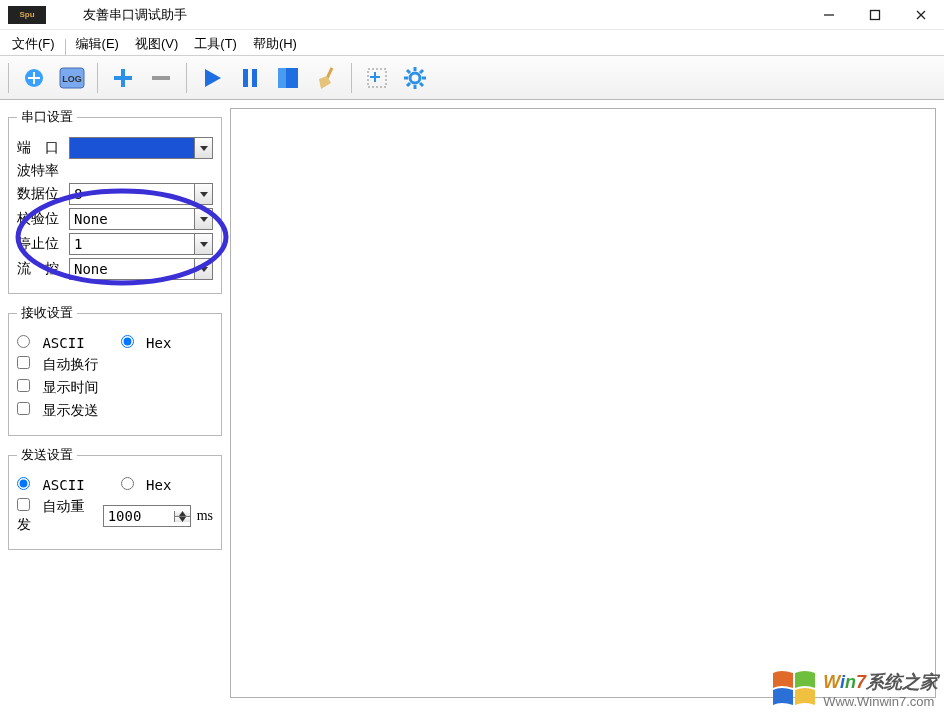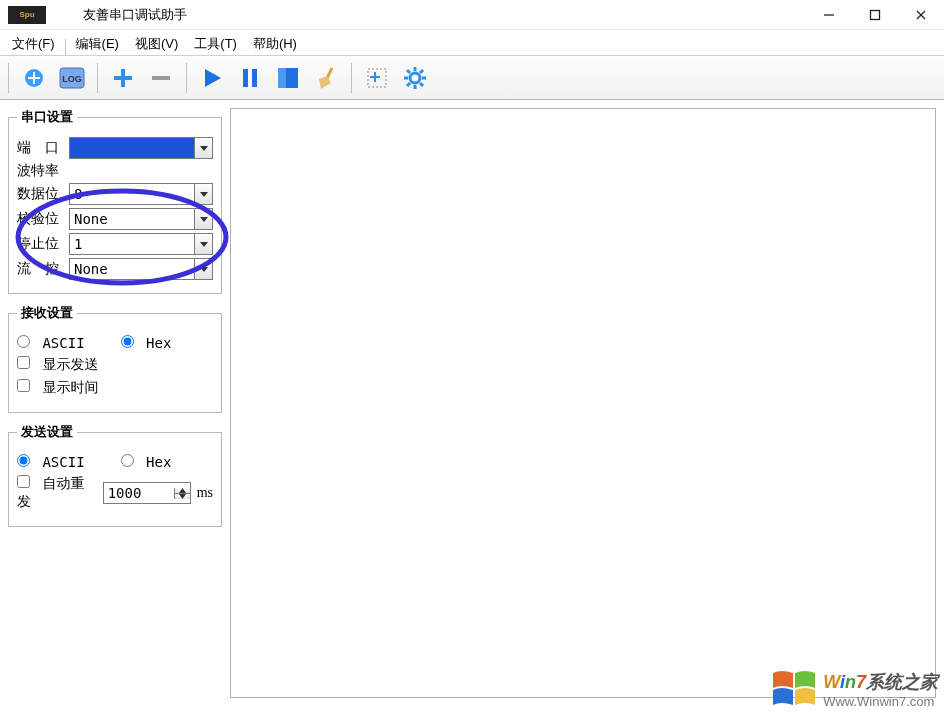--- a/index.html
+++ b/index.html
@@ -77,21 +77,21 @@
     gap: 10px;
     position: relative;
     z-index: 1;
   }
   fieldset {
     border:1px solid #b8b8b8;
     padding: 8px 8px 10px 8px;
     margin:0;
     background:#fff;
   }
-  legend { padding:0 4px; font-size:13px;font-weight:bold; }
+  legend { padding:0 4px; font-size:13px; }
   .row {
     display:flex;
     align-items:center;
     gap:6px;
     margin: 3px 0;
   }
   .row label.lbl {
     width: 46px;
     font-family: "SimSun","NSimSun",monospace;
     font-size:14px;
@@ -356,24 +356,27 @@
     </fieldset>
 
     <fieldset>
       <legend>接收设置</legend>
       <div class="radio-row">
         <label><input type="radio" name="rx" style=""> <span>ASCII</span></label>
         <span style="width:20px"></span>
         <label><input type="radio" name="rx" checked="" style=""> <span>Hex</span></label>
       </div>
       <div class="check-row">
-          <label><input type="checkbox" style=""> <span>显示发送</span></label>
+          <label><input type="checkbox" style=""> <span>自动换行</span></label>
         </div>
       <div class="check-row">
           <label><input type="checkbox" style=""> <span>显示时间</span></label>
+        </div>
+      <div class="check-row">
+          <label><input type="checkbox" style=""> <span>显示发送</span></label>
         </div>
     </fieldset>
 
     <fieldset>
       <legend>发送设置</legend>
       <div class="radio-row">
         <label><input type="radio" name="tx" checked="" style=""> <span>ASCII</span></label>
         <span style="width:20px"></span>
         <label><input type="radio" name="tx" style=""> <span>Hex</span></label>
       </div>

